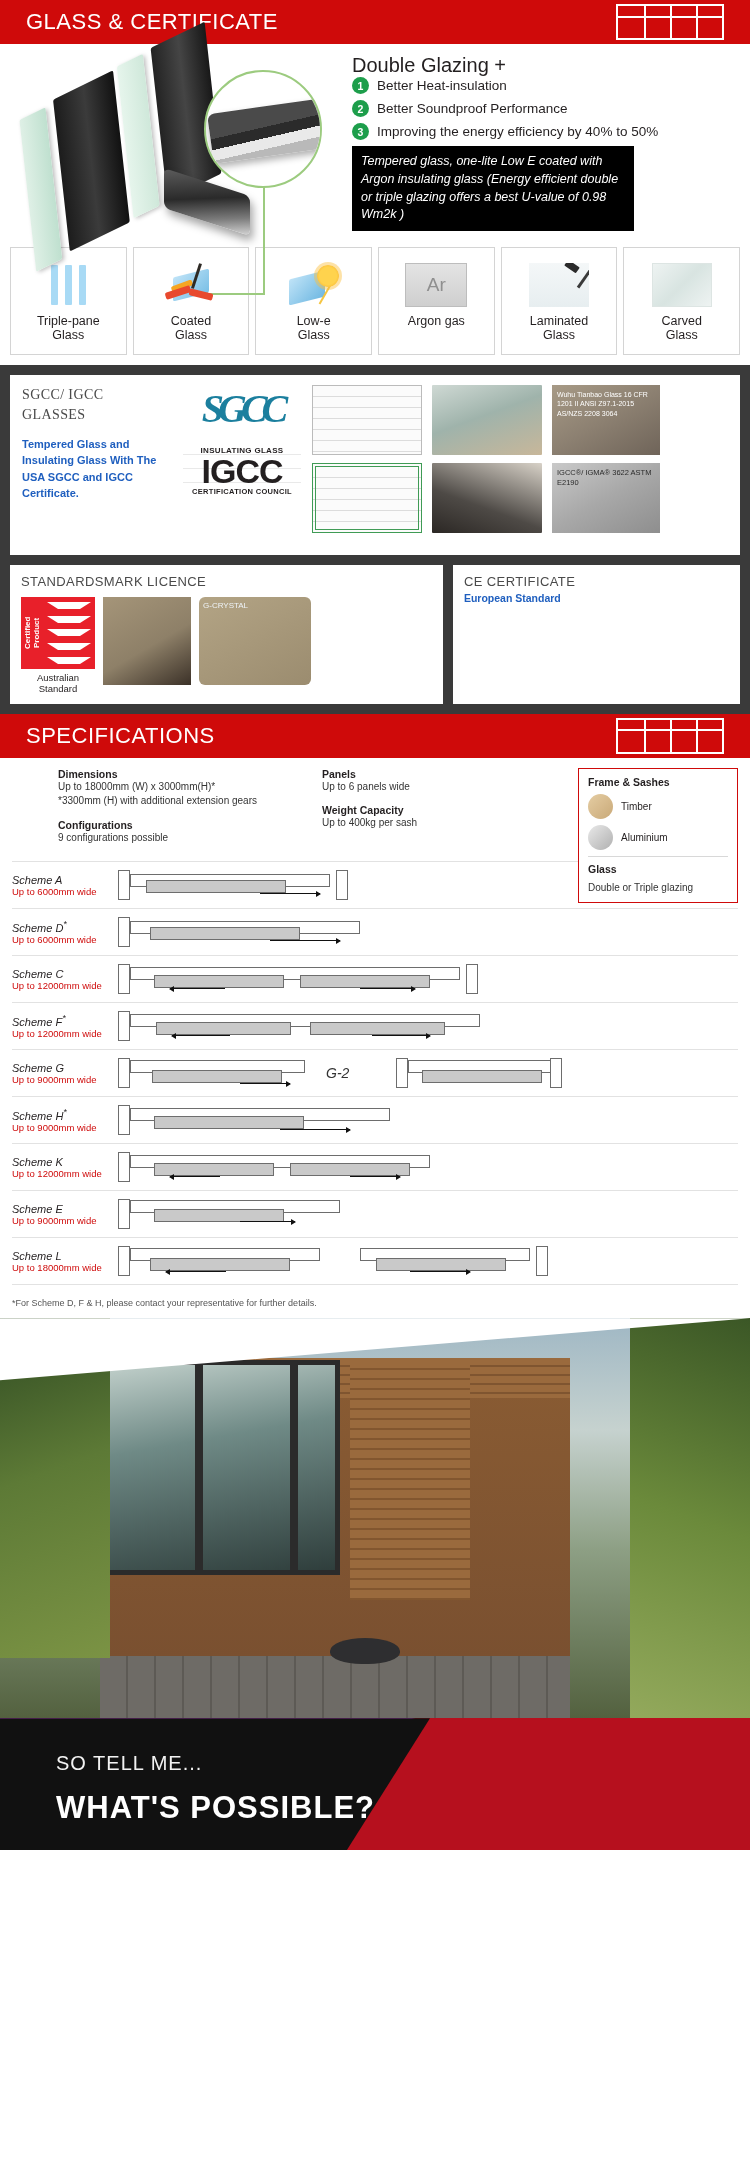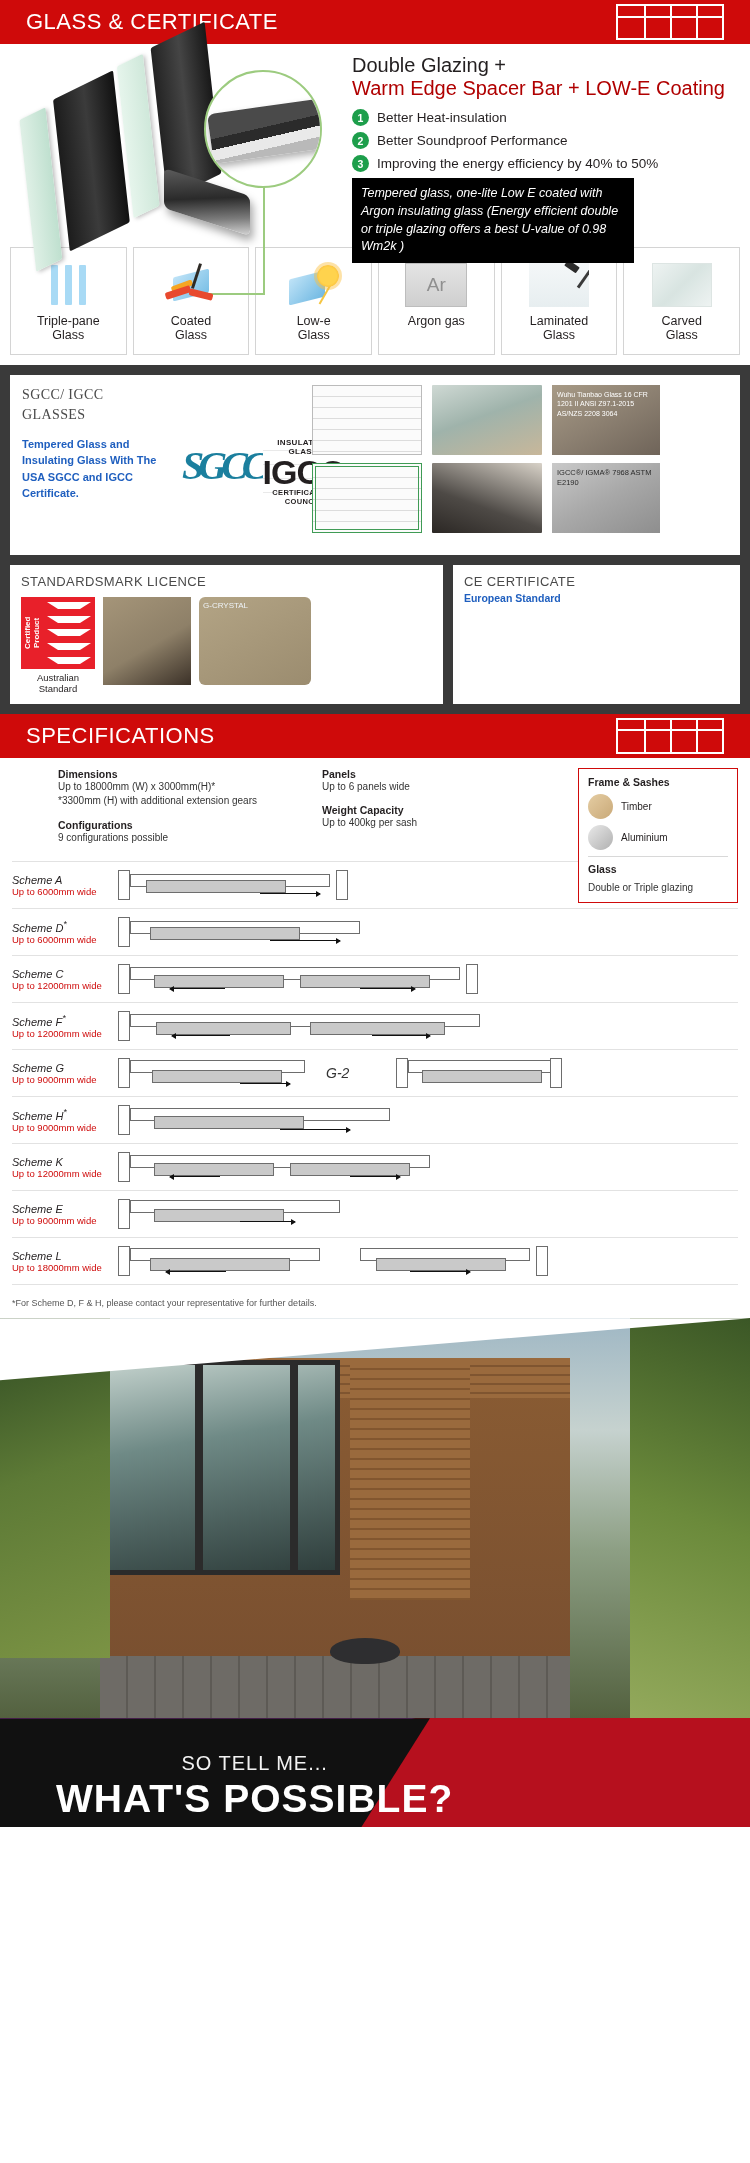--- a/index.html
+++ b/index.html
@@ -115,21 +115,21 @@
     background:linear-gradient(135deg,#eef3f2,#d8e4e1,#eef3f2);
     border:1px solid #dde5e3;}
 
   
   .darkpanel{ background:#3a3a3a; padding:10px; }
   .white-card{ background:#fff; padding:10px 12px; }
   .sgcc-row{ display:flex; gap:10px; height:160px; }
   .sgcc-txt{ width:150px; }
   .sgcc-h{ font-size:14px; color:#4a4a4a; letter-spacing:.4px; line-height:1.45;font-family:Liberation Serif, serif; }
   .sgcc-blue{ color:#1f5fbf; font-size:11px; font-weight:bold; line-height:1.5; margin-top:10px;}
-  .sgcc-logo{ width:120px; display:flex; flex-direction:row; align-items:center; }
+  .sgcc-logo{ width:120px; display:flex; flex-direction:column; align-items:center; }
   .sgcc-mark{ font-family:"Liberation Serif", serif; font-size:40px; color:#1b7f9e; font-weight:bold; font-style:italic; letter-spacing:-6px;}
   .igcc-box{ margin-top:14px; width:118px; text-align:center;
      background:repeating-linear-gradient(0deg,#fff 0 13px,#e9e9e9 13px 14px),
                 repeating-linear-gradient(90deg,#fff 0 13px,#e9e9e9 13px 14px);}
   .igcc-top{ font-size:8px; font-weight:bold; letter-spacing:.3px;}
   .igcc-big{ font-size:34px; font-weight:bold; letter-spacing:-1px; line-height:.95;}
   .igcc-bot{ font-size:7.5px; font-weight:bold; letter-spacing:.3px;}
   .cert-col{ width:110px; display:flex; flex-direction:column; gap:8px;}
   .cert-doc{ border:1px solid #bbb; background:#fbfbfb; height:70px;
       background-image:repeating-linear-gradient(180deg,transparent 0 10px,#dcdcdc 10px 11px);}
@@ -223,28 +223,28 @@
   .mullion{ position:absolute; top:42px; width:8px; height:215px; background:#2b2b2b;}
   .woodwall{ position:absolute; left:350px; top:42px; width:120px; height:240px;
      background:repeating-linear-gradient(180deg,#9a6a3d 0 8px,#82562f 8px 10px);}
   .deck{ position:absolute; left:100px; bottom:0; width:470px; height:62px;
      background:repeating-linear-gradient(90deg,#6e6b66 0 26px,#5d5a55 26px 28px);}
   .beanbag{ position:absolute; left:330px; bottom:54px; width:70px; height:26px;
      background:#2e2e30; border-radius:50% 50% 45% 45%;}
   .diag-white{ position:absolute; left:0; top:0; width:100%; height:70px;
      background:#fff; clip-path:polygon(0 0,100% 0,100% 0,0 62px);}
 
-  .cta{ position:relative; height:109px; overflow:hidden; background:#d946ef;text-align:center; }
+  .cta{ position:relative; height:132px; overflow:hidden; background:#d946ef; }
   .cta-red{ position:absolute; right:-60px; top:-30px; width:520px; height:230px;
      background:#b30c0c; transform:rotate(-14deg); opacity:.92;}
   .cta-dark{ position:absolute; left:0; top:0; width:430px; height:150px; background:#111;
      clip-path:polygon(0 0,100% 0,78% 100%,0 100%);}
   .cta-txt{ position:absolute; left:56px; top:34px; color:#fff; }
   .cta-1{ font-size:20px; letter-spacing:1px; opacity:.95; }
-  .cta-2{ font-size:39px; font-weight:bold; letter-spacing:1px; margin-top:2px;}
+  .cta-2{ font-size:31px; font-weight:bold; letter-spacing:1px; margin-top:15px;}
 </style>
 </head>
 <body>
 
 <div class="page">
 
   <div class="banner">
     <div class="title">GLASS &amp; CERTIFICATE</div>
     <div class="winicon">
       <span class="v1"></span>
@@ -264,21 +264,20 @@
       <div class="callout-circle">
         <div class="bar"></div>
       </div>
       <div class="callout-line"></div>
       <div class="callout-line2"></div>
       <div class="callout-dot"></div>
     </div>
 
     <div class="hero-right">
       <div class="h-title1">Double Glazing +</div>
-      <div class="h-title2">Warm Edge Spacer Bar + LOW-E Coating</div>
       <ul class="bullets">
         <li>
           <span class="bnum">1</span>
           <span>Better Heat-insulation</span>
         </li>
         <li>
           <span class="bnum">2</span>
           <span>Better Soundproof Performance</span>
         </li>
         <li>
@@ -382,21 +381,21 @@
           <div class="cert-doc green"></div>
         </div>
 
         <div class="photo-col">
           <div class="ph a"></div>
           <div class="ph b"></div>
         </div>
 
         <div class="metal-col">
           <div class="mt">Wuhu Tianbao Glass 16 CFR 1201 II ANSI Z97.1-2015 AS/NZS 2208 3064</div>
-          <div class="mt grey">IGCC®/ IGMA® 7968 ASTM E2190</div>
+          <div class="mt grey">IGCC®/ IGMA® 3622 ASTM E2190</div>
         </div>
       </div>
     </div>
 
     <div class="two-card">
       <div class="std-card">
         <div class="card-h">STANDARDSMARK LICENCE</div>
         <div class="std-row">
           <div class="asmark">
             <div class="redbox">

